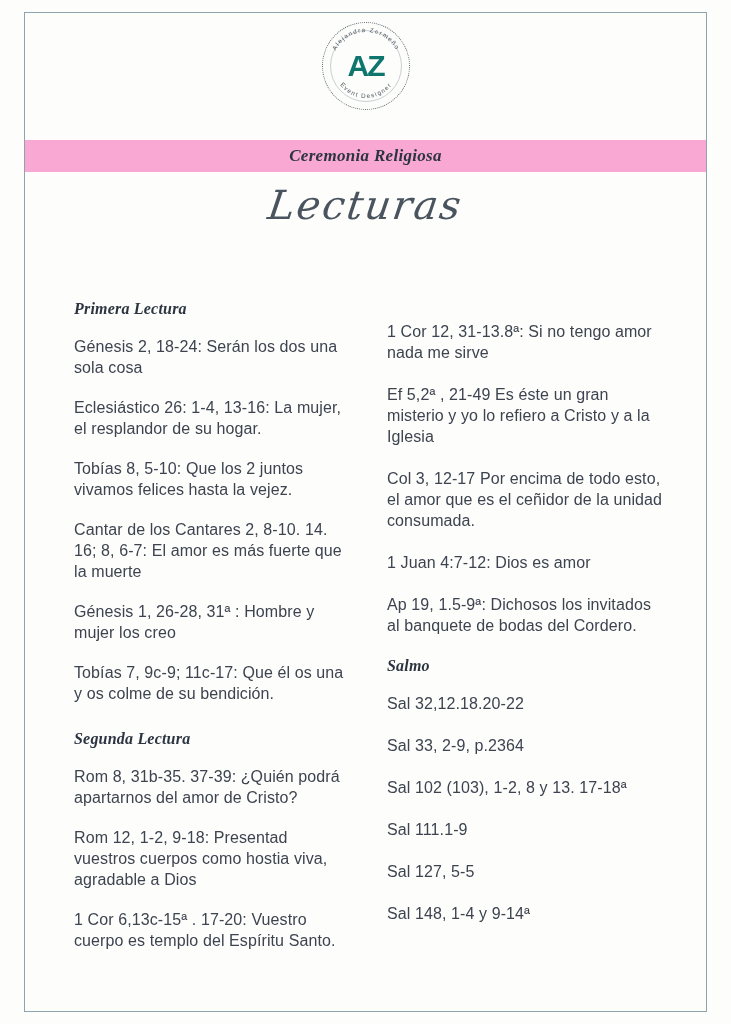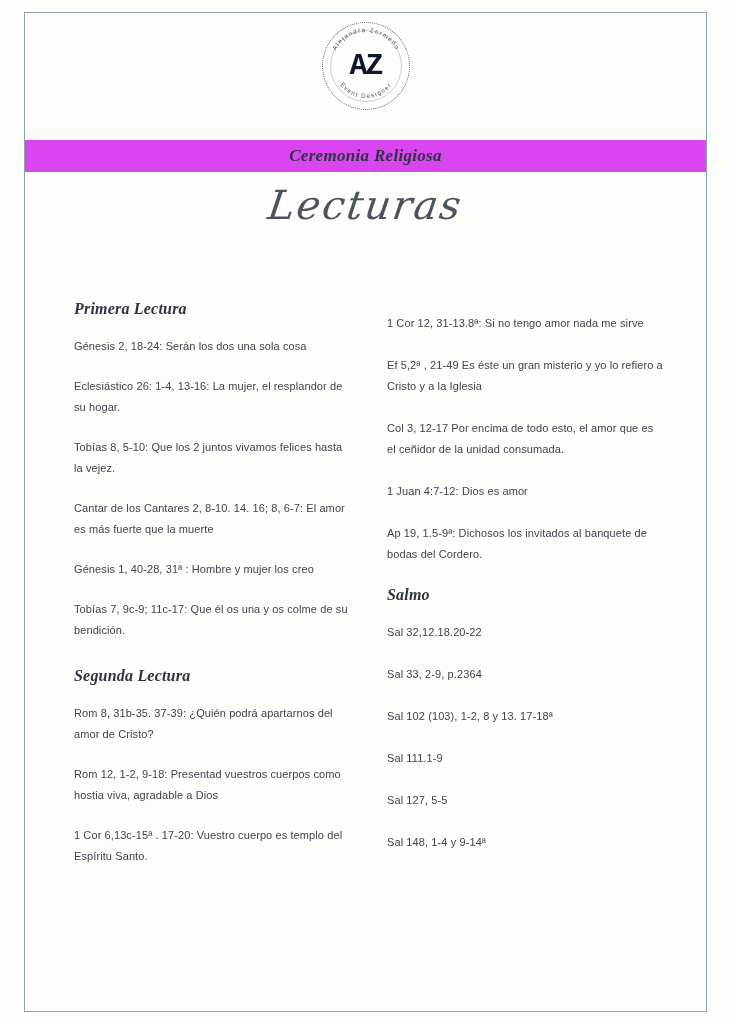--- a/index.html
+++ b/index.html
@@ -61,24 +61,24 @@
     border: 1px solid #c9cfd3;
     border-radius: 50%;
   }
   .logo .monogram {
     position: absolute;
     left: 0; top: 0;
     width: 96px; height: 96px;
     display: flex;
     align-items: center;
     justify-content: center;
-    font-family: Liberation Mono, monospace;
+    font-family: Liberation Sans, sans-serif;
     font-size: 30px;
     letter-spacing: -2px;
-    color: #0f172a;
+    color: #0f766e;
     font-weight: bold;
   }
   .logo svg.curvetext {
     position: absolute;
     left: 0; top: 0;
     width: 96px;
     height: 96px;
   }
   .logo svg.curvetext text {
     font-family: "Liberation Sans", sans-serif;
@@ -87,21 +87,21 @@
     fill: #4a545f;
   }
 
   
   .banner {
     position: absolute;
     left: 25px;
     top: 140px;
     width: 681px;
     height: 32px;
-    background: #d946ef;
+    background: #f9a8d4;
     display: flex;
     align-items: center;
     justify-content: center;
   }
   .banner-text {
     font-family: "Liberation Serif", serif;
     font-style: italic;
     font-weight: bold;
     font-size: 17px;
     color: #2b3views;
@@ -146,24 +146,24 @@
     font-size: 16px;
     color: #2b3440;
     margin: 0 0 18px 0;
     letter-spacing: 0.2px;
   }
   h2.section.tight {
     margin-top: 26px;
   }
   p.entry {
     font-family: "Liberation Sans", sans-serif;
-    font-size: 11px;
+    font-size: 16px;
     line-height: 21px;
     color: #3d4450;
-    margin: 0 0 19px 0;
+    margin: 8px 0 19px 0;
     letter-spacing: 0.1px;
   }
   .col.right p.entry {
     margin-bottom: 21px;
   }
   .spacer-top { height: 13px; }
 </style>
 </head>
 <body>
 
@@ -197,21 +197,21 @@
   <div class="script-title">Lecturas</div>
 
   <div class="columns">
 
     <div class="col left">
       <h2 class="section">Primera Lectura</h2>
       <p class="entry">Génesis 2, 18-24: Serán los dos una sola cosa</p>
       <p class="entry">Eclesiástico 26: 1-4, 13-16: La mujer, el resplandor de su hogar.</p>
       <p class="entry">Tobías 8, 5-10: Que los 2 juntos vivamos felices hasta la vejez.</p>
       <p class="entry">Cantar de los Cantares 2, 8-10. 14. 16; 8, 6-7: El amor es más fuerte que la muerte</p>
-      <p class="entry">Génesis 1, 40-28, 31ª : Hombre y mujer los creo</p>
+      <p class="entry">Génesis 1, 26-28, 31ª : Hombre y mujer los creo</p>
       <p class="entry">Tobías 7, 9c-9; 11c-17: Que él os una y os colme de su bendición.</p>
 
       <h2 class="section tight">Segunda Lectura</h2>
       <p class="entry">Rom 8, 31b-35. 37-39: ¿Quién podrá apartarnos del amor de Cristo?</p>
       <p class="entry">Rom 12, 1-2, 9-18: Presentad vuestros cuerpos como hostia viva, agradable a Dios</p>
       <p class="entry">1 Cor 6,13c-15ª . 17-20: Vuestro cuerpo es templo del Espíritu Santo.</p>
     </div>
 
     <div class="col right">
       <div class="spacer-top"></div>

